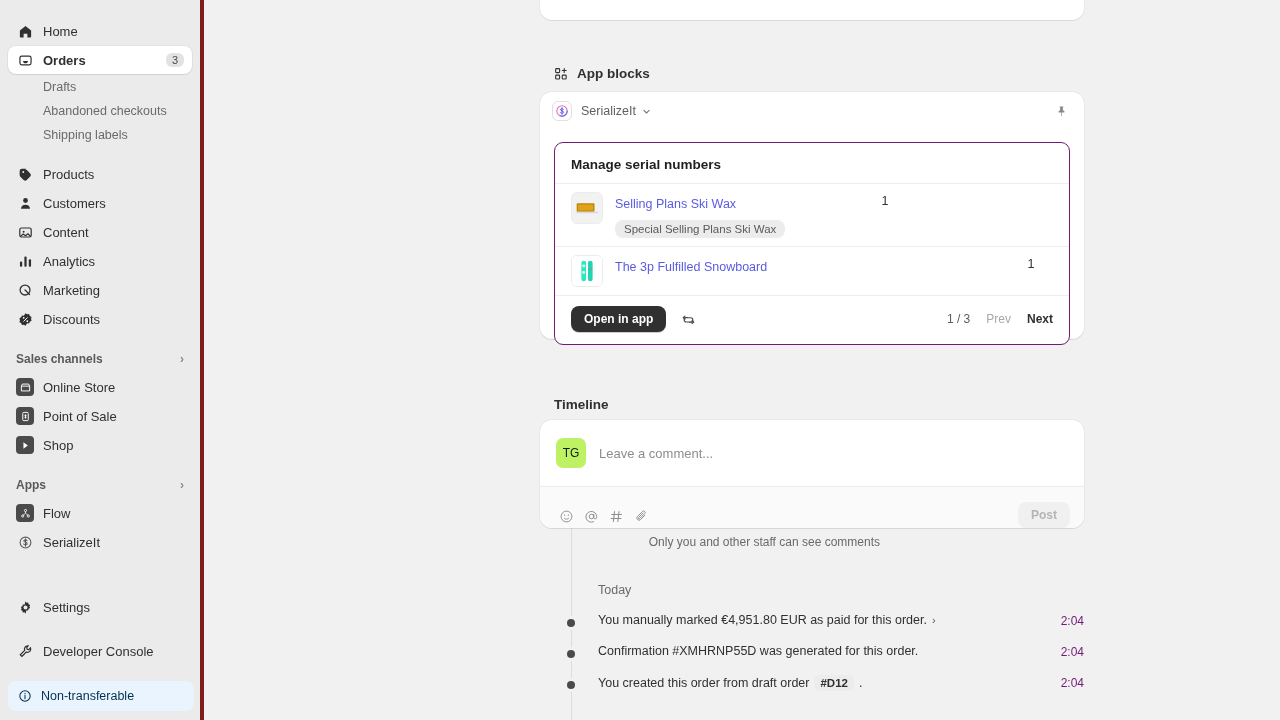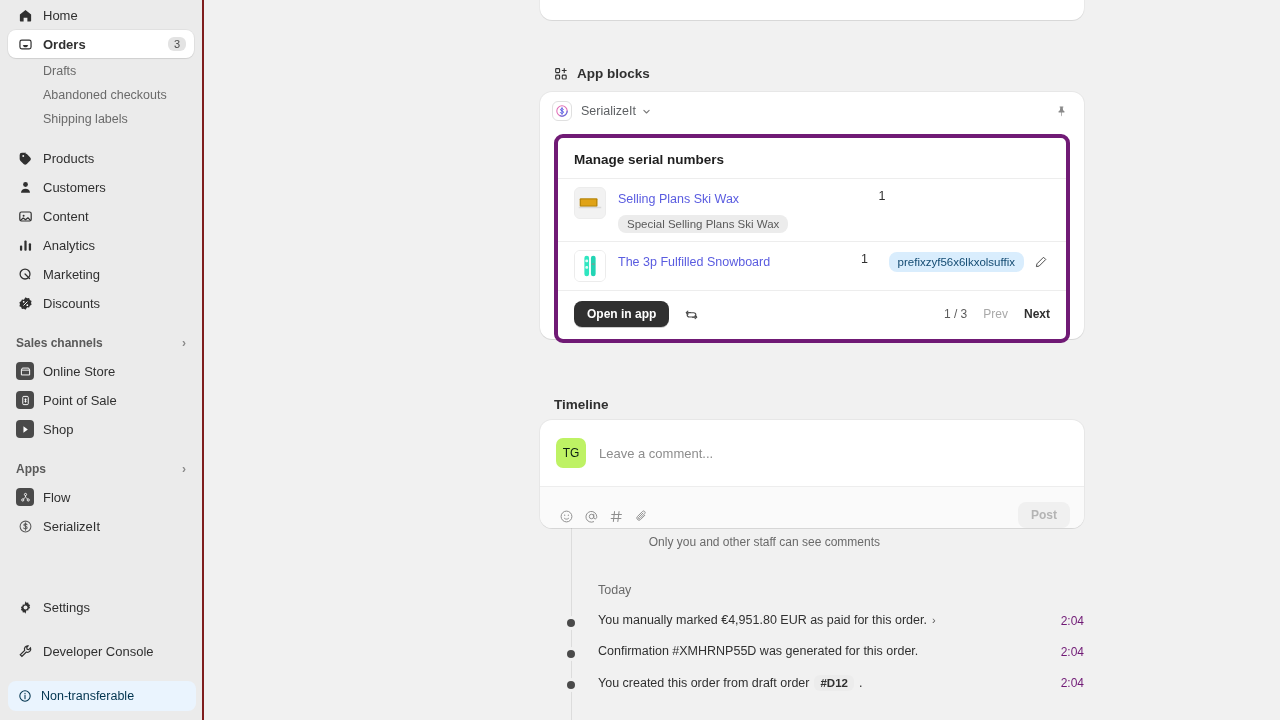--- a/index.html
+++ b/index.html
@@ -10,24 +10,24 @@
     background: #f1f1f1;
     color: #303030;
     -webkit-font-smoothing: antialiased;
   }
   .app { display: flex; width: 1280px; height: 720px; }
 
   
   .sidebar {
     width: 204px; height: 720px;
     background: #ebebeb;
-    border-right: 2px solid #7f1d1d;
+    border-right: 4px solid #7f1d1d;
     position: relative;
     flex: 0 0 204px;
-    padding-top: 0;
+    padding-top: 16px;
   }
   .nav-item {
     display: flex; align-items: center;
     height: 28px; margin: 1px 8px;
     padding: 0 8px;
     border-radius: 8px;
     font-size: 13px;
     color: #303030;
     cursor: pointer;
     position: relative;
@@ -144,22 +144,22 @@
   .ab-title { font-size: 12.5px; color: #5c5f62; }
   .ab-chev { margin-left: 6px; color: #7a7a7a; font-size: 10px; display:flex; }
   .pin-btn {
     position:absolute; right: 12px; top: 8px;
     width: 22px; height: 22px;
     display:flex; align-items:center; justify-content:center;
     cursor: pointer; border-radius: 6px;
   }
 
   .inner-card {
-    margin: 4px 14px;
-    border: 4px solid #701a75;
+    margin: 12px 14px;
+    border: 1px solid #701a75;
     border-radius: 9px;
     background: #fff;
     overflow: hidden;
   }
   .ic-title {
     font-size: 13.5px; font-weight: 650;
     padding: 14px 16px 11px 16px;
     color: #1f1f1f;
   }
   .srow {
@@ -631,28 +631,20 @@
               <rect x="17" y="5" width="5" height="22" rx="2.5" fill="#23d4b4"></rect>
               <rect x="11" y="9" width="3" height="3" rx="1.2" fill="#ffffff" opacity="0.85"></rect>
               <rect x="11" y="16" width="3" height="3" rx="1.2" fill="#ffffff" opacity="0.85"></rect>
               <rect x="17.6" y="13" width="3.8" height="2" rx="1" fill="#8f8f8f" opacity="0.6"></rect>
             </svg>
           </div>
           <div class="srow-body">
             <a class="prod-link">The 3p Fulfilled Snowboard</a>
           </div>
           <div class="qty">1</div>
-          <div class="serial-col">
-            <span class="serial-badge">prefixzyf56x6lkxolsuffix</span>
-            <span class="edit-btn">
-              <svg width="14" height="14" viewBox="0 0 20 20" fill="none" stroke="#4a4a4a" stroke-width="1.4" stroke-linejoin="round">
-                  <path d="M13.6 3.2l3.2 3.2-9.4 9.4-4 .8.8-4z"></path>
-                </svg>
-            </span>
-          </div>
         </div>
 
         <div class="ic-footer">
           <button class="btn-dark">Open in app</button>
           <span class="refresh-btn">
             <svg width="15" height="15" viewBox="0 0 20 20" fill="none" stroke="#4a4a4a" stroke-width="1.5" stroke-linecap="round" stroke-linejoin="round">
               <path d="M3.2 7.6h9.6a3 3 0 0 1 0 6h-1.4"></path>
                 <path d="M5.2 5.4L3 7.6l2.2 2.2"></path>
               <path d="M16.8 13.4H7.2a3 3 0 0 1 0-6h1.4"></path>
                 <path d="M14.8 15.6l2.2-2.2-2.2-2.2"></path>

